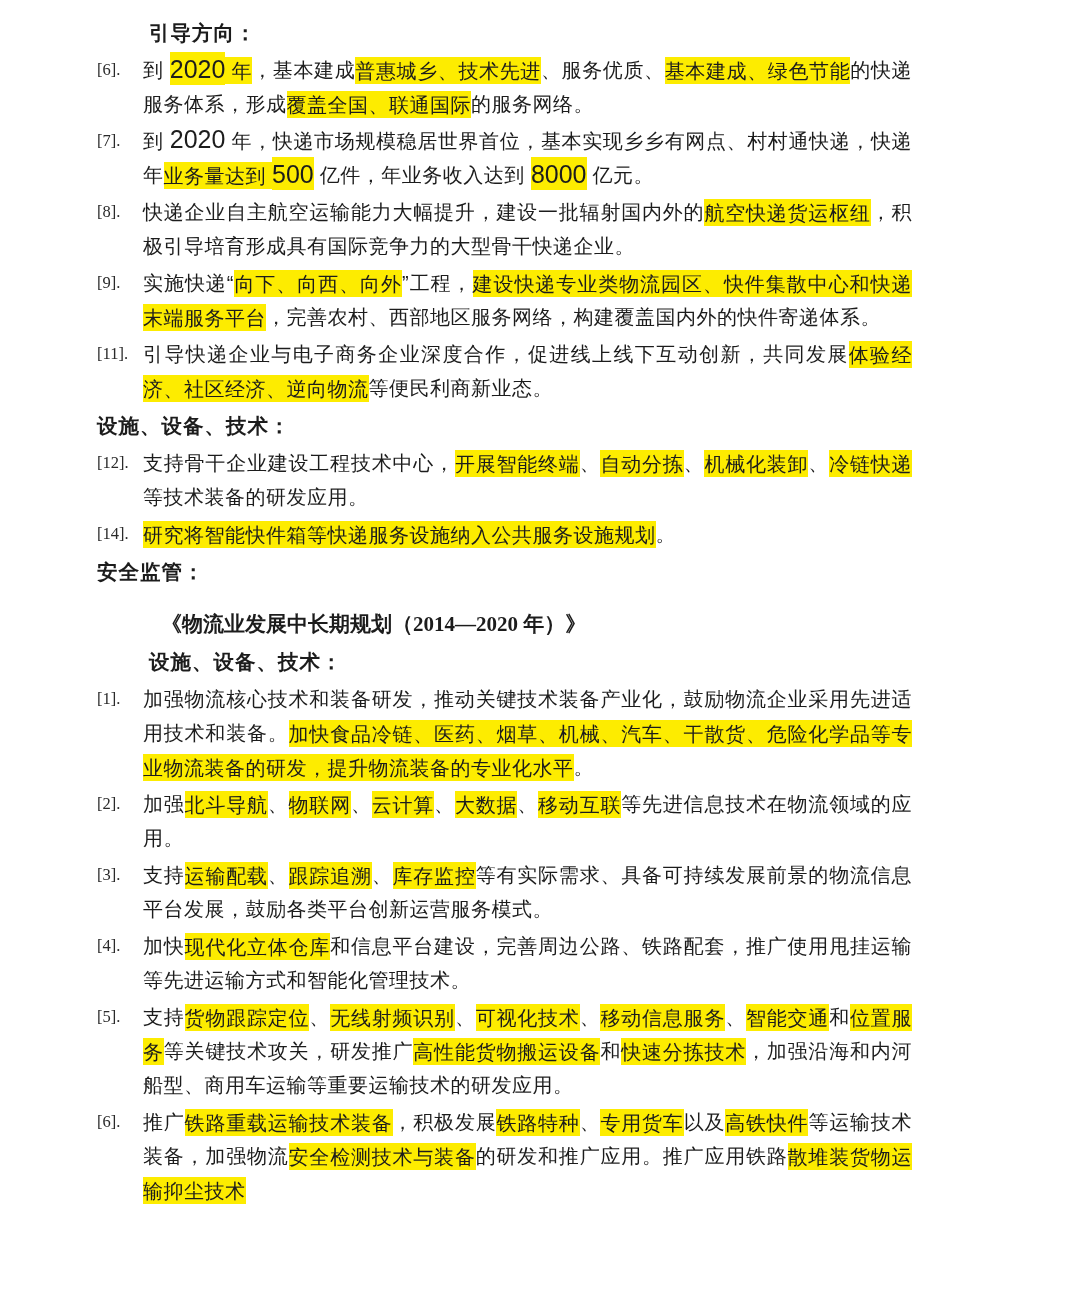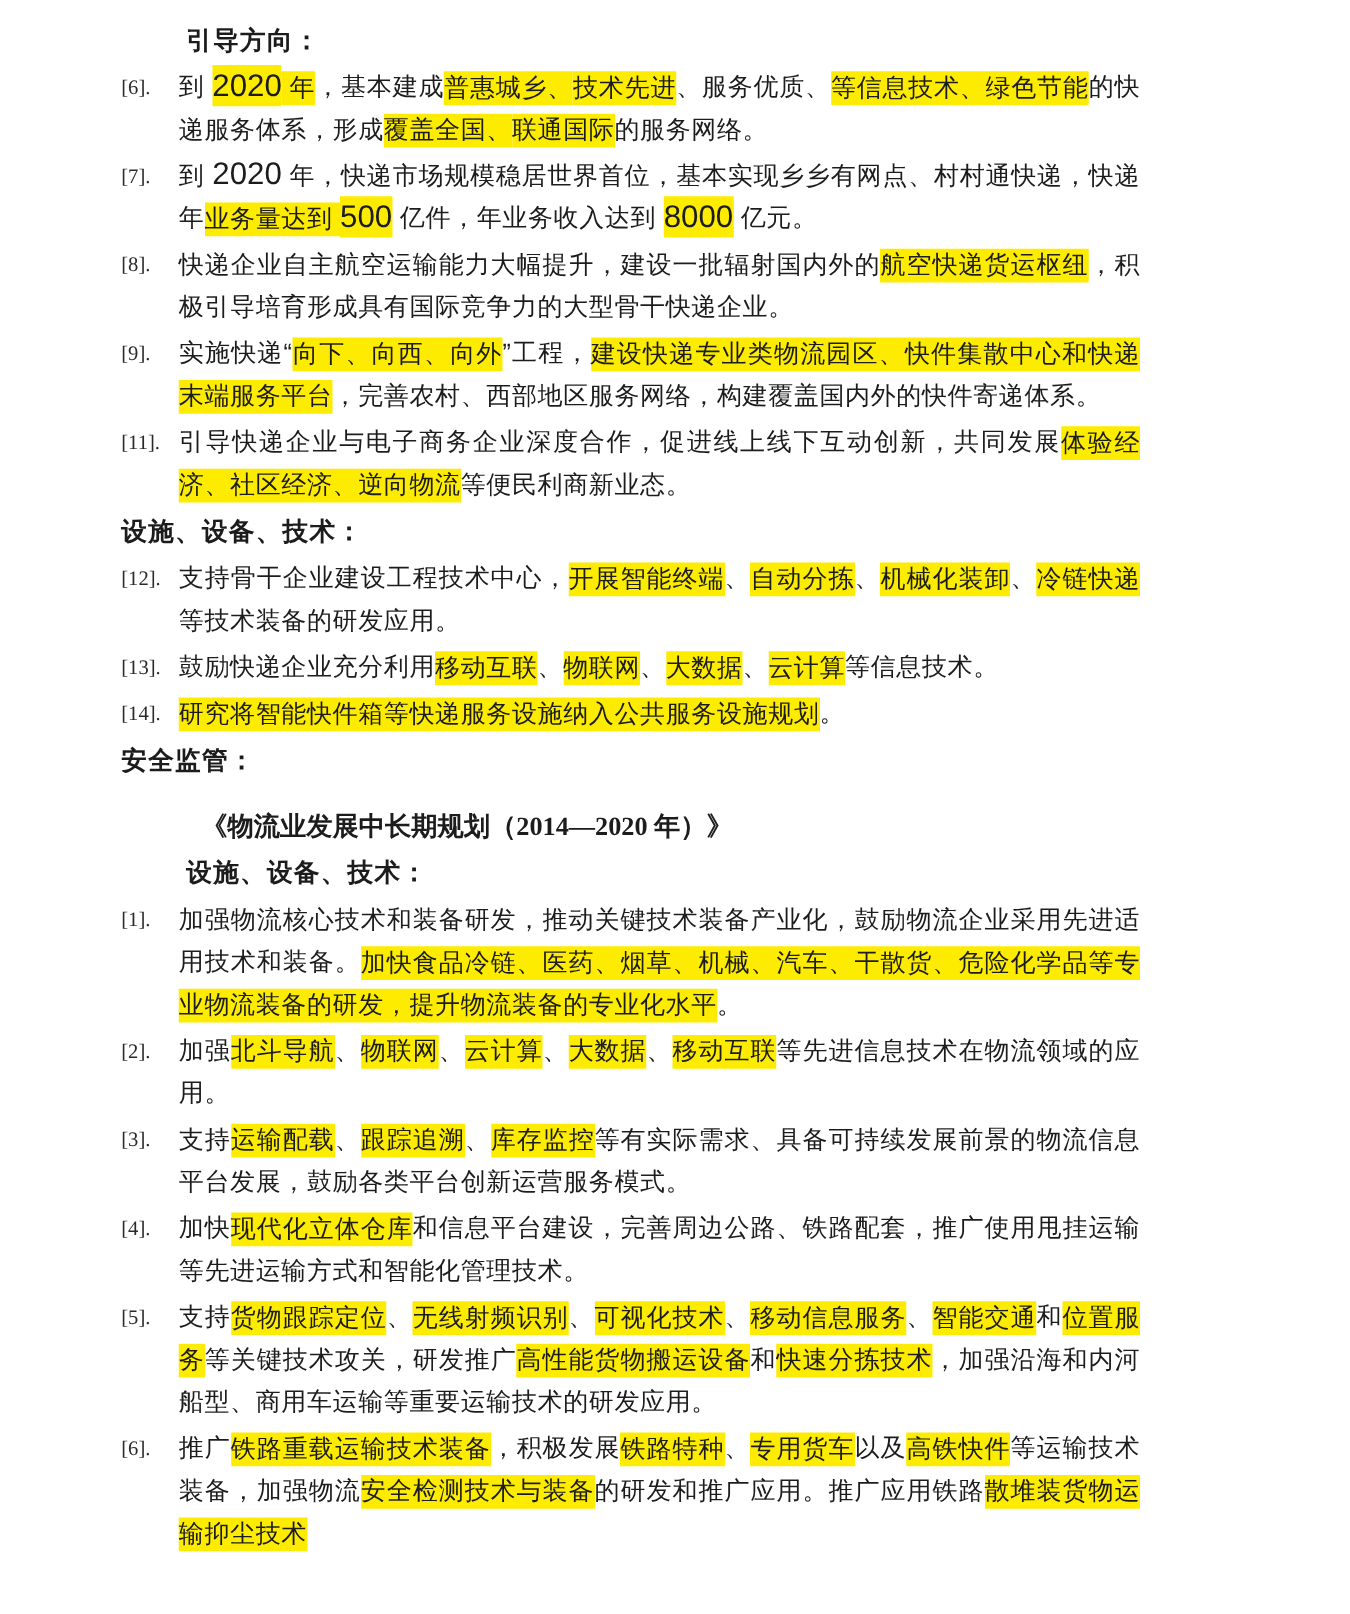--- a/index.html
+++ b/index.html
@@ -64,21 +64,21 @@
     letter-spacing:0;
   }
 </style>
 </head>
 <body style="background: rgb(255, 255, 255);">
 
 <div class="page">
     <div class="heading indent">引导方向：</div>
     <div class="item">
       <div class="marker">[6].</div>
-      <div class="content"><span>到 </span><span class="hl num">2020</span><span class="hl"> 年</span><span>，基本建成</span><span class="hl">普惠城乡、</span><span class="hl">技术先进</span><span>、服务优质、</span><span class="hl">等信息技术、</span><span class="hl">绿色节能</span><span>的快递服务体系，形成</span><span class="hl">覆盖全国、</span><span class="hl">联通国际</span><span>的服务网络。</span></div>
+      <div class="content"><span>到 </span><span class="hl num">2020</span><span class="hl"> 年</span><span>，基本建成</span><span class="hl">普惠城乡、</span><span class="hl">技术先进</span><span>、服务优质、</span><span class="hl">基本建成、</span><span class="hl">绿色节能</span><span>的快递服务体系，形成</span><span class="hl">覆盖全国、</span><span class="hl">联通国际</span><span>的服务网络。</span></div>
     </div>
     <div class="item">
       <div class="marker">[7].</div>
       <div class="content"><span>到 </span><span class="num">2020</span><span> 年，快递市场规模稳居世界首位，基本实现乡乡有网点、村村通快递，快递年</span><span class="hl">业务量达到 </span><span class="hl num">500</span><span> 亿件，年业务收入达到 </span><span class="hl num">8000</span><span> 亿元。</span></div>
     </div>
     <div class="item">
       <div class="marker">[8].</div>
       <div class="content"><span>快递企业自主航空运输能力大幅提升，建设一批辐射国内外的</span><span class="hl">航空快递货运枢纽</span><span>，积极引导培育形成具有国际竞争力的大型骨干快递企业。</span></div>
     </div>
     <div class="item">
@@ -86,24 +86,20 @@
       <div class="content"><span>实施快递“</span><span class="hl">向下、向西、向外</span><span>”工程，</span><span class="hl">建设快递专业类物流园区、快件集散中心和快递末端服务平台</span><span>，完善农村、西部地区服务网络，构建覆盖国内外的快件寄递体系。</span></div>
     </div>
     <div class="item">
       <div class="marker">[11].</div>
       <div class="content"><span>引导快递企业与电子商务企业深度合作，促进线上线下互动创新，共同发展</span><span class="hl">体验经济、社区经济、逆向物流</span><span>等便民利商新业态。</span></div>
     </div>
     <div class="heading">设施、设备、技术：</div>
     <div class="item">
       <div class="marker">[12].</div>
       <div class="content"><span>支持骨干企业建设工程技术中心，</span><span class="hl">开展智能终端</span><span>、</span><span class="hl">自动分拣</span><span>、</span><span class="hl">机械化装卸</span><span>、</span><span class="hl">冷链快递</span><span>等技术装备的研发应用。</span></div>
-    </div>
-    <div class="item">
-      <div class="marker">[13].</div>
-      <div class="content"><span>鼓励快递企业充分利用</span><span class="hl">移动互联</span><span>、</span><span class="hl">物联网</span><span>、</span><span class="hl">大数据</span><span>、</span><span class="hl">云计算</span><span>等信息技术。</span></div>
     </div>
     <div class="item">
       <div class="marker">[14].</div>
       <div class="content"><span class="hl">研究将智能快件箱等快递服务设施纳入公共服务设施规划</span><span>。</span></div>
     </div>
     <div class="heading">安全监管：</div>
     <div class="doc-title">《物流业发展中长期规划（2014—2020 年）》</div>
     <div class="heading indent">设施、设备、技术：</div>
     <div class="item">
       <div class="marker">[1].</div>

